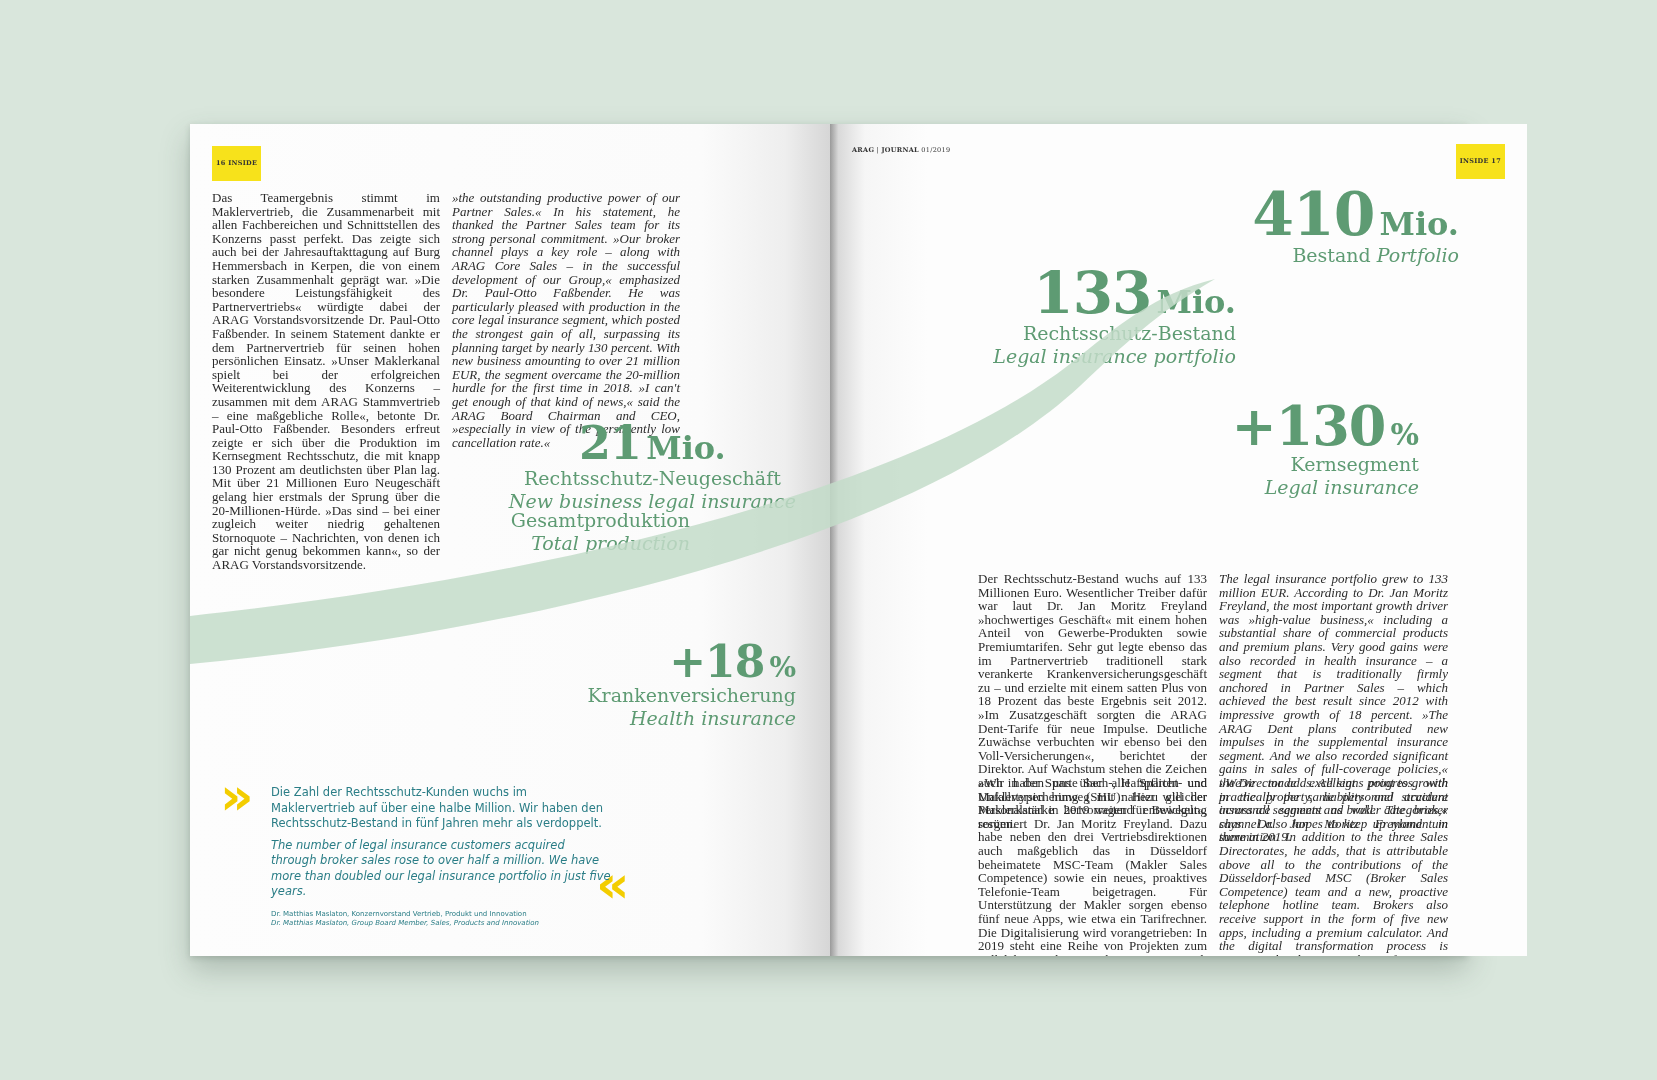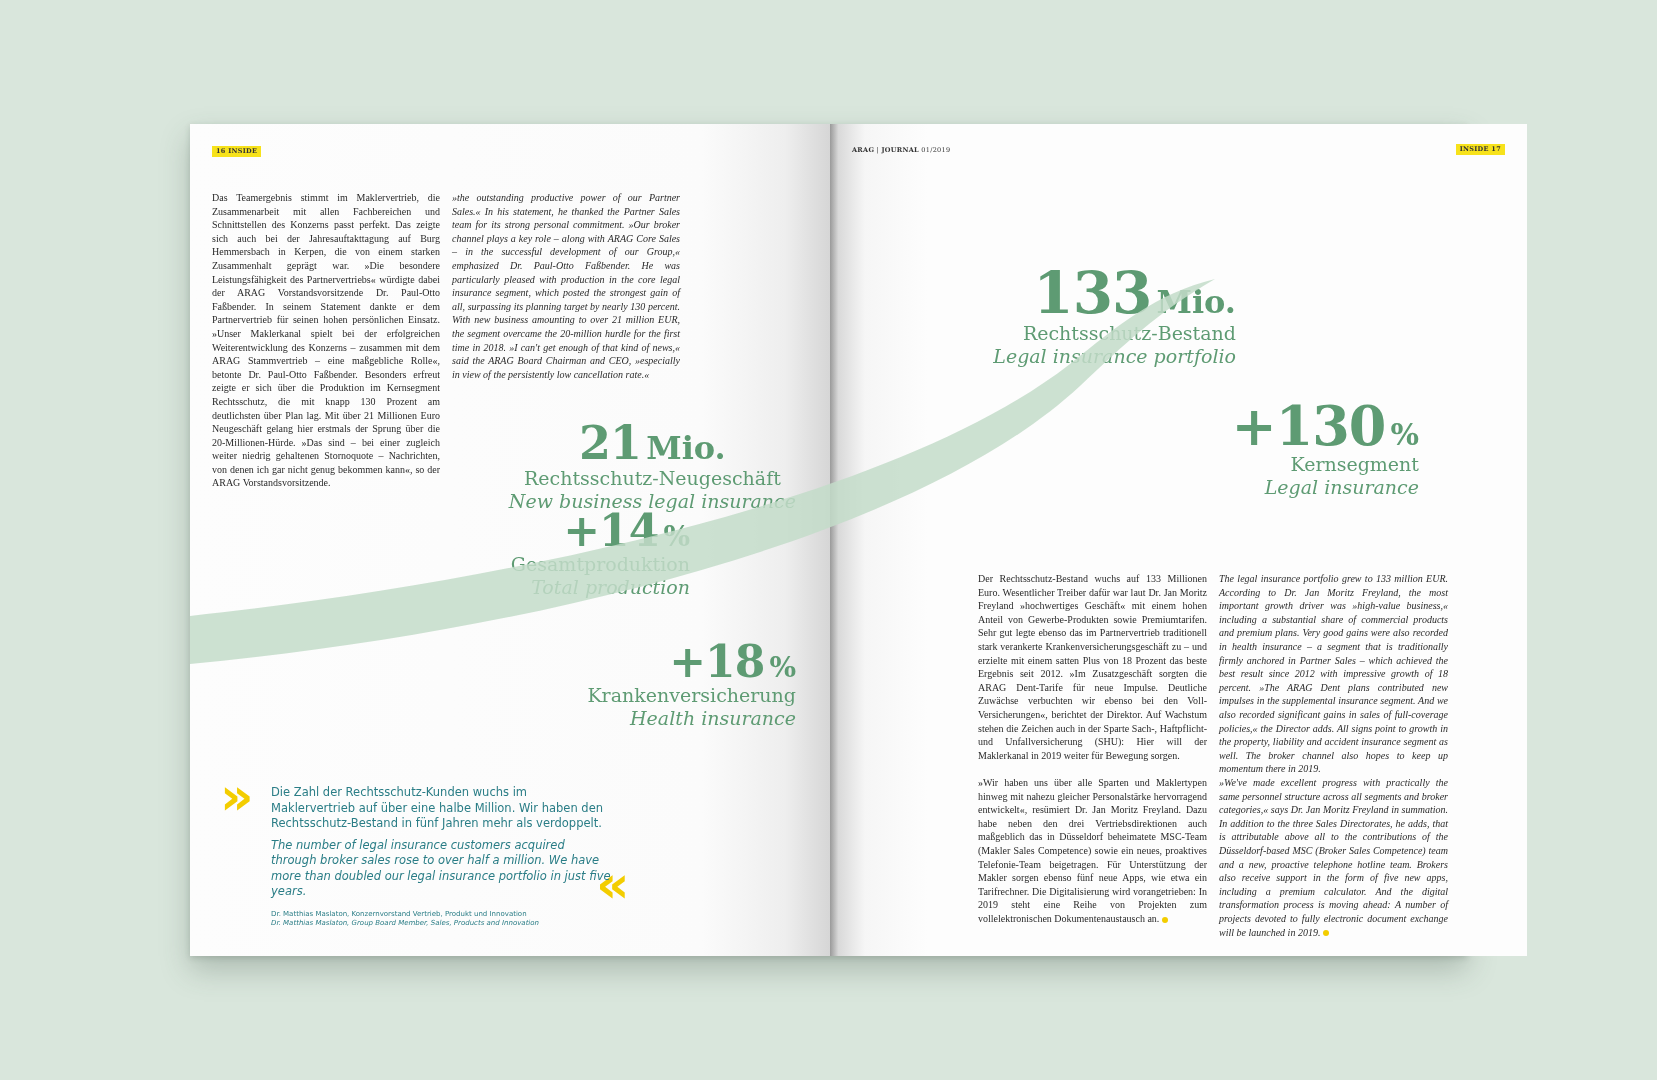--- a/index.html
+++ b/index.html
@@ -11,24 +11,24 @@
     .spread {
       position:absolute; left:190px; top:124px; width:1277px; height:832px;
       box-shadow:0 14px 28px rgba(60,80,70,0.28), 0 2px 6px rgba(60,80,70,0.2);
     }
     .page { position:absolute; top:0; height:832px; background:#fdfdfd; overflow:hidden; }
     .page.left { left:0; width:640px;
       background:linear-gradient(to right,#fdfdfd 0%,#fbfbfb 80%,#eeeeee 93%,#d6d6d6 100%); }
     .page.right { left:640px; width:697px;
       background:linear-gradient(to right,#9a9a9a 0%,#d9d9d9 1.2%,#f6f6f6 5%,#fdfdfd 14%,#fdfdfd 100%); }
     .badge { position:absolute; background:#f7e21b; color:#333; font-size:6.5px; font-weight:bold;
-      padding:1px 4px; letter-spacing:0.3px; line-height:9px; font-family:"DejaVu Serif", serif; }
+      padding:13px 4px; letter-spacing:0.3px; line-height:9px; font-family:"DejaVu Serif", serif; }
     .journal { position:absolute; font-size:6.5px; color:#333; letter-spacing:0.3px; }
     .journal b { font-weight:bold; }
-    .body { position:absolute; font-size:10px; line-height:13.6px; color:#2a2a2a;
+    .body { position:absolute; font-size:13px; line-height:13.6px; color:#2a2a2a;
       text-align:justify; font-family:"Liberation Serif", serif; hyphens:auto; }
     .body.it { font-style:italic; }
     .stat { position:absolute; color:#5e9b73; text-align:right; }
     .stat .num { font-family:"DejaVu Serif", serif; font-weight:bold; line-height:1; letter-spacing:-1px; }
     .stat .unit { font-family:"DejaVu Serif", serif; font-weight:bold; }
     .stat .de { font-family:"DejaVu Serif", serif; font-size:19px; line-height:23px; font-weight:normal; }
     .stat .en { font-family:"DejaVu Serif", serif; font-size:19px; line-height:23px; font-style:italic; }
     .curve { position:absolute; left:0; top:0; pointer-events:none; }
     .quote-mark { position:absolute; color:#f3cd00; font-family:"DejaVu Sans", sans-serif;
       font-weight:bold; font-size:52px; line-height:1; }
@@ -51,22 +51,20 @@
     <div class="body it" style="left:262px; top:67px; width:228px;">»the outstanding productive power of our Partner Sales.« In his statement, he thanked the Partner Sales team for its strong personal commitment. »Our broker channel plays a key role – along with ARAG Core Sales – in the successful development of our Group,« emphasized Dr. Paul-Otto Faßbender. He was particularly pleased with production in the core legal insurance segment, which posted the strongest gain of all, surpassing its planning target by nearly 130 percent. With new business amounting to over 21 million EUR, the segment overcame the 20-million hurdle for the first time in 2018. »I can't get enough of that kind of news,« said the ARAG Board Chairman and CEO, »especially in view of the persistently low cancellation rate.«</div>
 
     <div class="stat" style="right:34px; top:296px;text-align:center;">
       <div><span class="num" style="font-size:46px;">21</span>
         <span class="unit" style="font-size:32px;">Mio.</span></div>
       <div class="de">Rechtsschutz-Neugeschäft</div>
       <div class="en">New business legal insurance</div>
     </div>
 
     <div class="stat" style="right:140px; top:385px;">
-      <div><span class="num" style="font-size:44px;">+14</span>
-        <span class="unit" style="font-size:28px;">%</span></div>
       <div class="de">Gesamtproduktion</div>
       <div class="en">Total production</div>
     </div>
 
     <div class="stat" style="right:34px; top:516px;">
       <div><span class="num" style="font-size:44px;margin-top:35px;">+18</span>
         <span class="unit" style="font-size:28px;">%</span></div>
       <div class="de">Krankenversicherung</div>
       <div class="en">Health insurance</div>
     </div>
@@ -82,20 +80,28 @@
   </div>
 
   <div class="page right">
     <div class="journal" style="left:22px; top:22px;">
       <b>ARAG</b> |
       <b>JOURNAL</b>
       <span>01/2019</span>
     </div>
     <span class="badge" style="right:22px; top:20px;">INSIDE  17</span>
 
+    <div class="stat" style="right:68px; top:60px;">
+      <div><span class="num" style="font-size:60px;">410</span>
+        <span class="unit" style="font-size:32px;">Mio.</span></div>
+      <div class="de">
+        <span>Bestand</span>
+        <i>Portfolio</i>
+      </div>
+    </div>
 
     <div class="stat" style="right:291px; top:140px;">
       <div><span class="num" style="font-size:58px;">133</span>
         <span class="unit" style="font-size:32px;">Mio.</span></div>
       <div class="de">Rechtsschutz-Bestand</div>
       <div class="en">Legal insurance portfolio</div>
     </div>
 
     <div class="stat" style="right:108px; top:275px;">
       <div><span class="num" style="font-size:54px;">+130</span>

